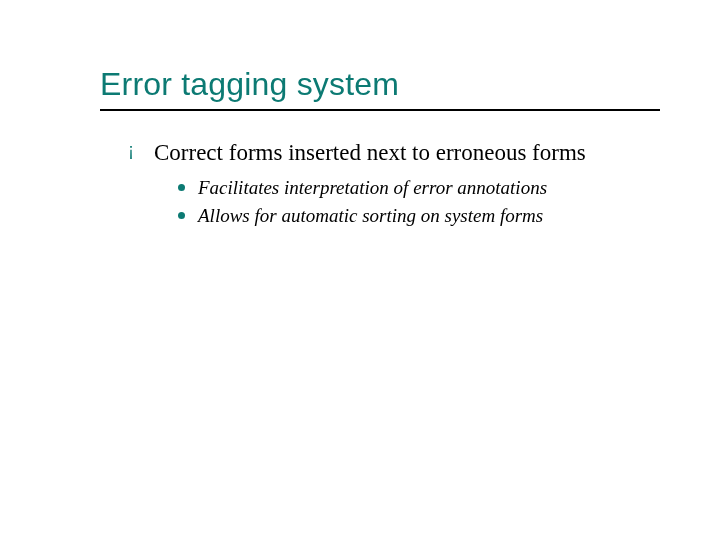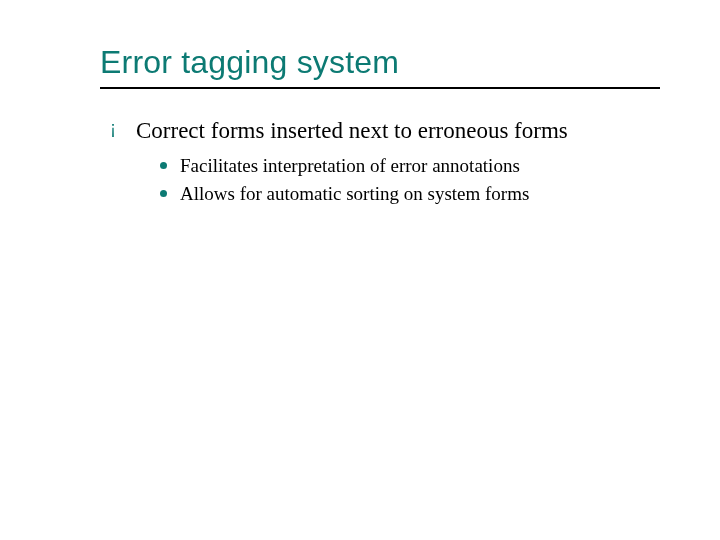--- a/index.html
+++ b/index.html
@@ -8,39 +8,39 @@
     width: 720px;
     height: 540px;
     background: #ffffff;
     font-family: Arial, Helvetica, sans-serif;
     color: #000;
   }
   .slide {
     box-sizing: border-box;
     width: 720px;
     height: 540px;
-    padding: 44px 60px 20px 110px;
+    padding: 66px 60px 20px 110px;
   }
   .title {
     font-size: 32px;
     color: #0c7a73;
     font-weight: normal;
     margin: 0 0 6px -10px;
     letter-spacing: 0.2px;
   }
   .title-underline {
     height: 2px;
     background: #000;
     margin: 0 0 28px -10px;
     width: 560px;
   }
   ul.level1 {
     list-style: none;
     padding: 0;
-    margin: 0;
+    margin: 18px;
   }
   ul.level1 > li {
     position: relative;
     padding-left: 26px;
     margin-bottom: 14px;
     font-family: "Times New Roman", Times, serif;
     font-size: 23px;
     line-height: 1.25;
   }
   ul.level1 > li::before {
@@ -49,20 +49,21 @@
     left: 0;
     top: 0;
     color: #0c7a73;
     font-family: Arial, Helvetica, sans-serif;
     font-size: 18px;
   }
   ul.level2 {
     list-style: none;
     padding: 0;
     margin: 8px 0 4px 22px;
+    font-style: italic;
   }
   ul.level2 > li {
     position: relative;
     padding-left: 22px;
     margin-bottom: 4px;
     font-family: "Times New Roman", Times, serif;
     font-size: 19px;
     line-height: 1.3;
   }
   ul.level2 > li::before {

